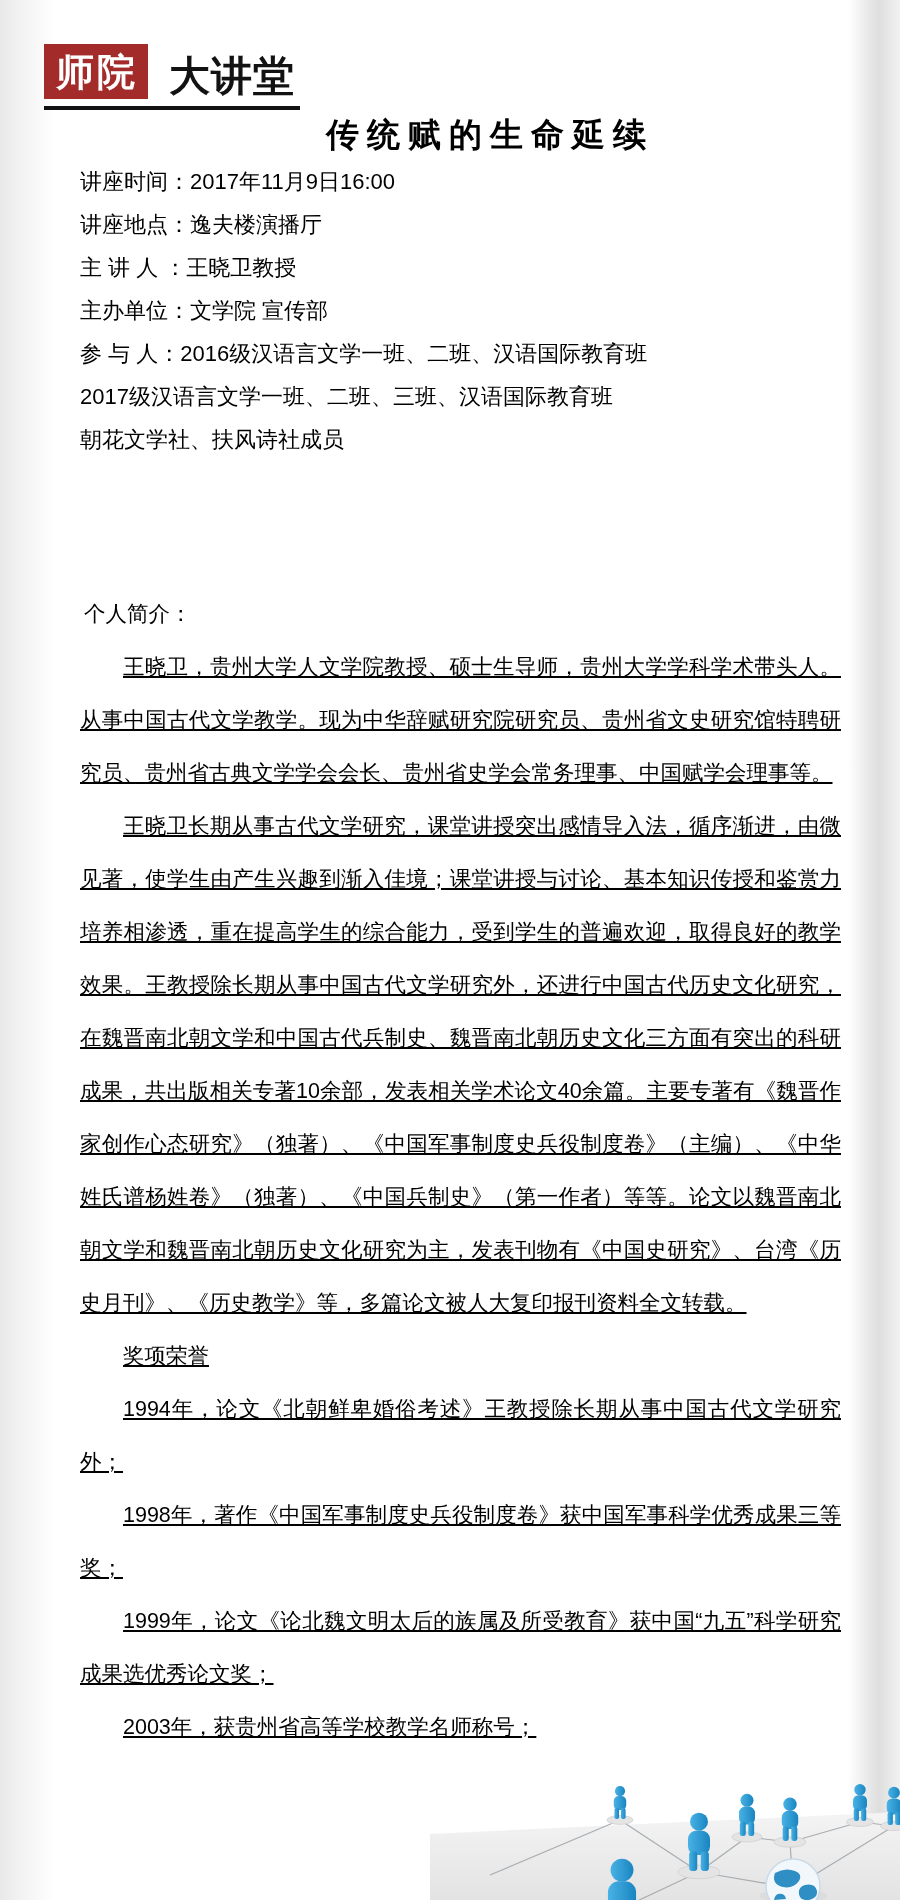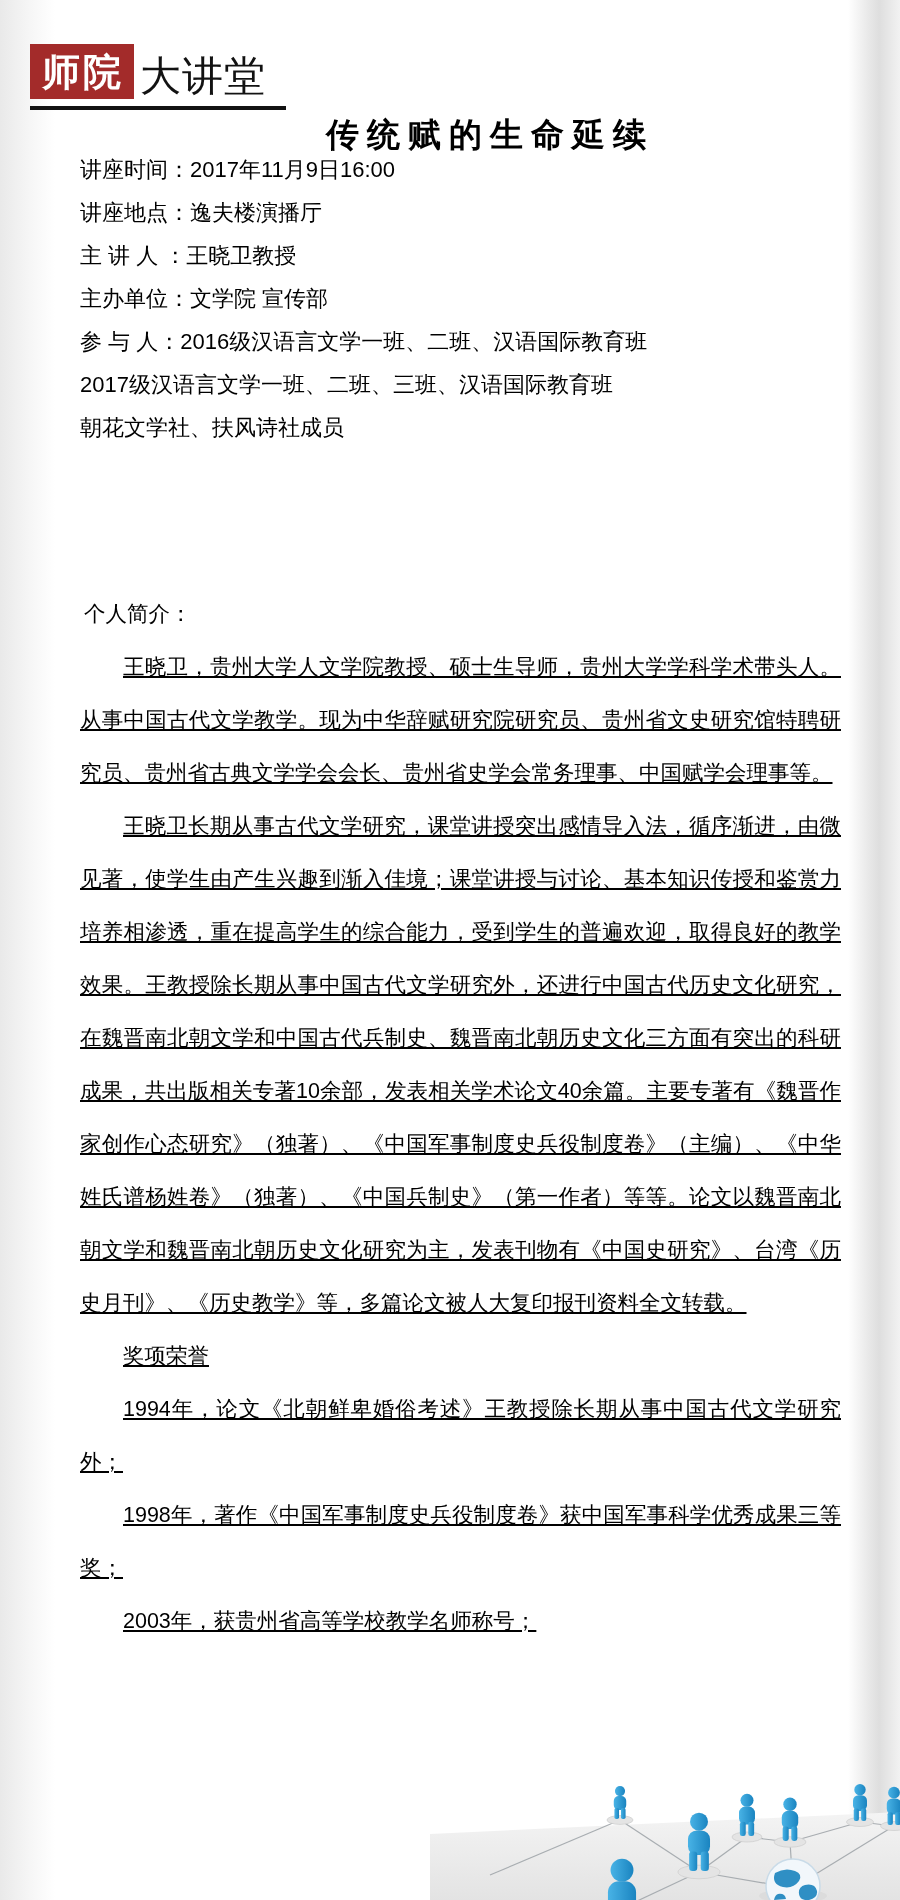--- a/index.html
+++ b/index.html
@@ -18,58 +18,58 @@
   .edge-left{
     position:absolute;left:0;top:0;width:55px;height:100%;
     background:linear-gradient(to right,#e9e9e9 0%,#f5f5f5 50%,#ffffff 100%);
   }
   .edge-right{
     position:absolute;right:0;top:0;width:52px;height:100%;
     background:linear-gradient(to right,#ffffff 0%,#e8e8e8 40%,#dedede 60%,#f2f2f2 100%);
   }
 
   
-  .brand{position:absolute;left:30px;top:44px;z-index:3;}
+  .brand{position:absolute;left:44px;top:44px;z-index:3;}
   .brand-row{display:flex;align-items:flex-end;}
   .brand-badge{
     display:inline-block;
     color:#ffffff;
     font-weight:bold;
     font-size:38px;
     line-height:1;
     padding:9px 10px 8px 12px;
     letter-spacing:3px;
   }
   .brand-rest{
     display:inline-block;
     color:#121212;
-    font-weight:normal;
+    font-weight:bold;
     font-size:41px;
     line-height:1;
     letter-spacing:1px;
-    margin-left:6px;
+    margin-left:21px;
     padding-bottom:2px;
   }
   .brand-underline{
     height:4px;background:#121212;width:256px;margin-top:7px;
   }
 
   
   .lecture-title{
     position:absolute;left:0;top:113px;width:100%;
     text-align:center;
     font-size:33px;font-weight:bold;color:#000;
     letter-spacing:8px;
     z-index:2;
     margin-left:40px;
   }
 
   
   .info{
-    position:absolute;left:80px;right:48px;top:148px;
+    position:absolute;left:80px;right:48px;top:160px;
     font-size:22px;color:#000;z-index:2;
   }
   .info .info-line{line-height:43px;margin:0;}
 
   
   .bio{
     position:absolute;left:80px;right:59px;top:588px;
     font-size:21.5px;color:#000;
     line-height:53px;
     text-align:justify;
@@ -112,20 +112,21 @@
     </div>
 
   <div class="bio">
     <p class="bio-heading">个人简介：</p>
     <div>
         <p class="bio-paragraph">王晓卫，贵州大学人文学院教授、硕士生导师，贵州大学学科学术带头人。从事中国古代文学教学。现为中华辞赋研究院研究员、贵州省文史研究馆特聘研究员、贵州省古典文学学会会长、贵州省史学会常务理事、中国赋学会理事等。</p>
         <p class="bio-paragraph">王晓卫长期从事古代文学研究，课堂讲授突出感情导入法，循序渐进，由微见著，使学生由产生兴趣到渐入佳境；课堂讲授与讨论、基本知识传授和鉴赏力培养相渗透，重在提高学生的综合能力，受到学生的普遍欢迎，取得良好的教学效果。王教授除长期从事中国古代文学研究外，还进行中国古代历史文化研究，在魏晋南北朝文学和中国古代兵制史、魏晋南北朝历史文化三方面有突出的科研成果，共出版相关专著10余部，发表相关学术论文40余篇。主要专著有《魏晋作家创作心态研究》（独著）、《中国军事制度史兵役制度卷》（主编）、《中华姓氏谱杨姓卷》（独著）、《中国兵制史》（第一作者）等等。论文以魏晋南北朝文学和魏晋南北朝历史文化研究为主，发表刊物有《中国史研究》、台湾《历史月刊》、《历史教学》等，多篇论文被人大复印报刊资料全文转载。</p>
         <p class="bio-paragraph">奖项荣誉</p>
         <p class="bio-paragraph">1994年，论文《北朝鲜卑婚俗考述》王教授除长期从事中国古代文学研究外；</p>
         <p class="bio-paragraph">1998年，著作《中国军事制度史兵役制度卷》获中国军事科学优秀成果三等奖；</p>
+        <p class="bio-paragraph">1999年，论文《论北魏文明太后的族属及所受教育》获中国“九五”科学研究成果选优秀论文奖；</p>
         <p class="bio-paragraph">2003年，获贵州省高等学校教学名师称号；</p>
       </div>
   </div>
 
   <svg class="deco" viewBox="0 0 470 130">
     <defs>
       <linearGradient id="personBlue" x1="0" y1="0" x2="1" y2="0">
         <stop offset="0" stop-color="#49b3e6"></stop>
         <stop offset="1" stop-color="#1a84c0"></stop>
       </linearGradient>

